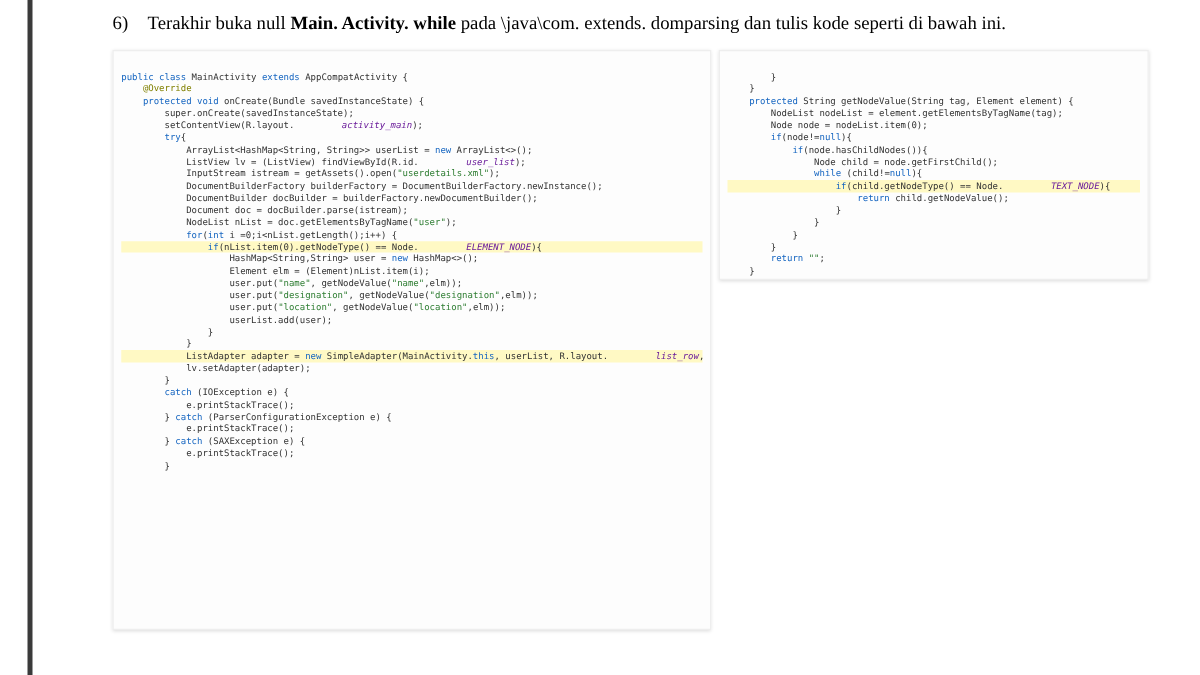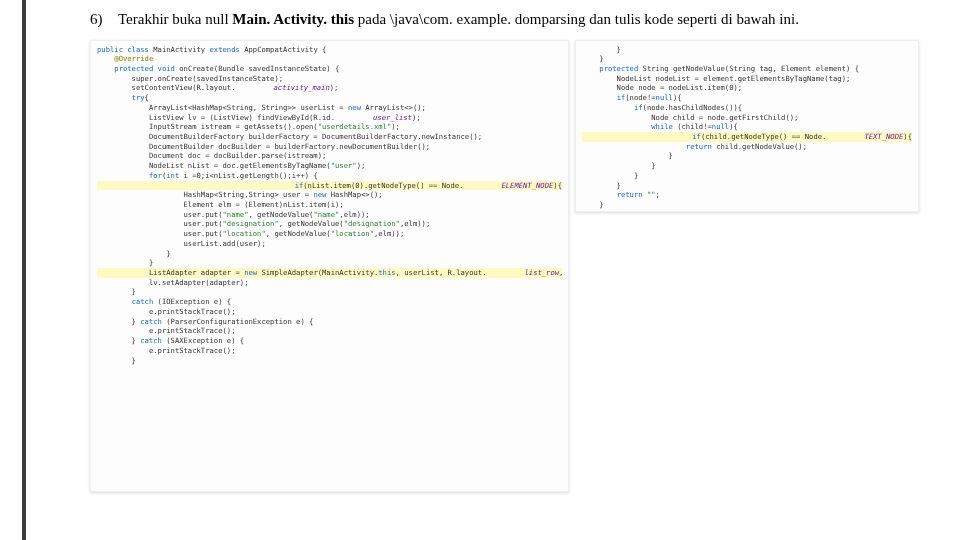--- a/index.html
+++ b/index.html
@@ -45,49 +45,49 @@
     display: flex;
     gap: 6px;
   }
   .code-block {
     background: #fdfdfd;
     border: 1px solid #eee;
     box-shadow: 0 1px 3px rgba(0,0,0,0.15);
     font-family: Consolas, Menlo, monospace;
     font-size: 7.2px;
     line-height: 1.35;
-    padding: 4px 6px 6px 6px;
+    padding: 16px 6px 6px 6px;
     white-space: pre;
     color: #333;
     overflow: hidden;
   }
   .code-left {
     width: 465px;
     height: 440px;
   }
   .code-right {
     width: 330px;
     height: 160px;
   }
   .kw { color: #1565c0; }      
   .ann { color: #808000; margin-top: 19px; }     
   .str { color: #2e7d32; }     
   .pur { color: #6a1b9a; font-style: italic; margin-left: 38px; }        
-  .hl  { background: #fff9c4; display: inline-block; width: 100%; text-align: right; } 
+  .hl  { background: #fff9c4; display: inline-block; width: 100%; } 
 </style>
 </head>
 <body>
 
 <div class="left-bar"></div>
 
 <div class="content">
   <div class="item-line">
     <div class="item-num">6)</div>
     <div class="item-text">
-      <span>Terakhir buka null </span><span class="bold">Main. Activity. this</span><span> pada \java\com. example. domparsing dan tulis kode seperti di bawah ini.</span>
+      <span>Terakhir buka null </span><span class="bold">Main. Activity. while</span><span> pada \java\com. extends. domparsing dan tulis kode seperti di bawah ini.</span>
     </div>
   </div>
 
   <div class="code-area">
     <div class="code-block code-left" id="code-left"><div><span class="kw">public class</span> MainActivity <span class="kw">extends</span> AppCompatActivity {</div><div>    <span class="ann">@Override</span></div><div>    <span class="kw">protected void</span> onCreate(Bundle savedInstanceState) {</div><div>        super.onCreate(savedInstanceState);</div><div>        setContentView(R.layout.<span class="pur">activity_main</span>);</div><div>        <span class="kw">try</span>{</div><div>            ArrayList&lt;HashMap&lt;String, String&gt;&gt; userList = <span class="kw">new</span> ArrayList&lt;&gt;();</div><div>            ListView lv = (ListView) findViewById(R.id.<span class="pur">user_list</span>);</div><div>            InputStream istream = getAssets().open(<span class="str">"userdetails.xml"</span>);</div><div>            DocumentBuilderFactory builderFactory = DocumentBuilderFactory.newInstance();</div><div>            DocumentBuilder docBuilder = builderFactory.newDocumentBuilder();</div><div>            Document doc = docBuilder.parse(istream);</div><div>            NodeList nList = doc.getElementsByTagName(<span class="str">"user"</span>);</div><div>            <span class="kw">for</span>(<span class="kw">int</span> i =0;i&lt;nList.getLength();i++) {</div><div class="hl">                <span class="kw">if</span>(nList.item(0).getNodeType() == Node.<span class="pur">ELEMENT_NODE</span>){</div><div>                    HashMap&lt;String,String&gt; user = <span class="kw">new</span> HashMap&lt;&gt;();</div><div>                    Element elm = (Element)nList.item(i);</div><div>                    user.put(<span class="str">"name"</span>, getNodeValue(<span class="str">"name"</span>,elm));</div><div>                    user.put(<span class="str">"designation"</span>, getNodeValue(<span class="str">"designation"</span>,elm));</div><div>                    user.put(<span class="str">"location"</span>, getNodeValue(<span class="str">"location"</span>,elm));</div><div>                    userList.add(user);</div><div>                }</div><div>            }</div><div class="hl">            ListAdapter adapter = <span class="kw">new</span> SimpleAdapter(MainActivity.<span class="kw">this</span>, userList, R.layout.<span class="pur">list_row</span>, ne</div><div>            lv.setAdapter(adapter);</div><div>        }</div><div>        <span class="kw">catch</span> (IOException e) {</div><div>            e.printStackTrace();</div><div>        } <span class="kw">catch</span> (ParserConfigurationException e) {</div><div>            e.printStackTrace();</div><div>        } <span class="kw">catch</span> (SAXException e) {</div><div>            e.printStackTrace();</div><div>        }</div></div>
     <div class="code-block code-right" id="code-right"><div>        }</div><div>    }</div><div>    <span class="kw">protected</span> String getNodeValue(String tag, Element element) {</div><div>        NodeList nodeList = element.getElementsByTagName(tag);</div><div>        Node node = nodeList.item(0);</div><div>        <span class="kw">if</span>(node!=<span class="kw">null</span>){</div><div>            <span class="kw">if</span>(node.hasChildNodes()){</div><div>                Node child = node.getFirstChild();</div><div>                <span class="kw">while</span> (child!=<span class="kw">null</span>){</div><div class="hl">                    <span class="kw">if</span>(child.getNodeType() == Node.<span class="pur">TEXT_NODE</span>){</div><div>                        <span class="kw">return</span> child.getNodeValue();</div><div>                    }</div><div>                }</div><div>            }</div><div>        }</div><div>        <span class="kw">return</span> <span class="str">""</span>;</div><div>    }</div><div>}</div></div>
   </div>
 </div>
 
 </body></html>

